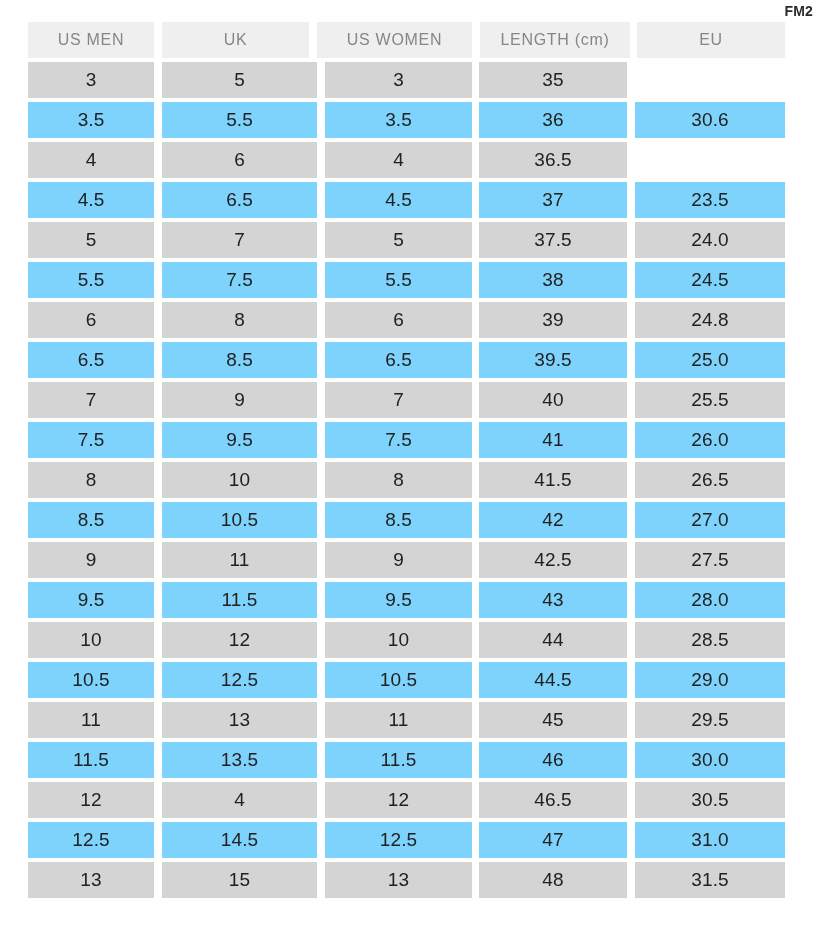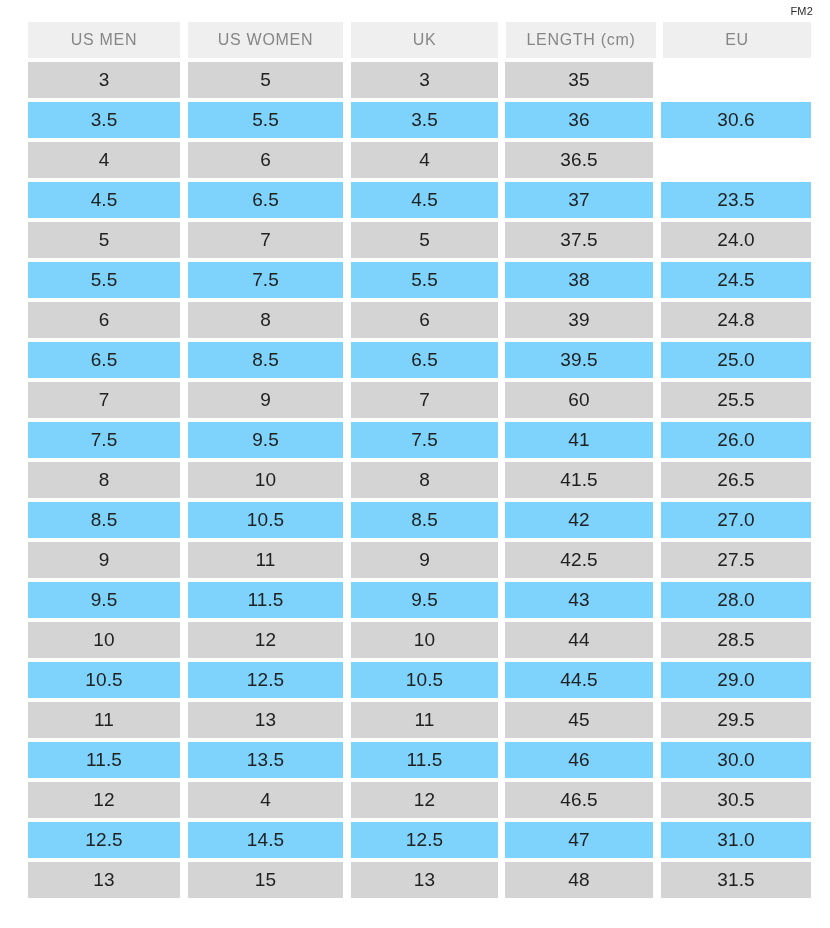--- a/index.html
+++ b/index.html
@@ -13,22 +13,22 @@
     background: #ffffff;
     font-family: "Liberation Sans", sans-serif;
     overflow: hidden;
     position: relative;
   }
 
   #watermark {
     position: absolute;
     top: 4px;
     right: 17px;
-    font-size: 11px;
-    font-weight: 400;
+    font-size: 14px;
+    font-weight: 700;
     letter-spacing: 0.2px;
     color: #2b2b2b;
     line-height: 14px;
     user-select: none;
   }
 
   #size-chart {
     position: absolute;
     left: 28px;
     top: 22px;
@@ -51,21 +51,21 @@
     justify-content: center;
     box-sizing: border-box;
     font-size: 19px;
     letter-spacing: 0.1px;
   }
   .chart-cell:last-child {
     margin-right: 0;
   }
 
   
-  .col-0 { width: 152px; }
+  .col-0 { width: 126px; }
   .col-1 { width: 155px; margin-left: 3px; }
   .col-2 { width: 147px; margin-left: 3px; }
   .col-3 { width: 148px; margin-left: 2px; }
   .col-4 { width: 150px; margin-left: 3px; }
 
   .header-row .chart-cell {
     background: #efefef;
     color: #868686;
     font-size: 16px;
     font-weight: 400;
@@ -83,22 +83,22 @@
   }
 </style>
 </head>
 <body>
 
 <div id="watermark">FM2</div>
 
 <div id="size-chart">
     <div class="chart-row header-row">
       <div class="chart-cell col-0">US MEN</div>
+      <div class="chart-cell col-2">UK</div>
       <div class="chart-cell col-1">US WOMEN</div>
-      <div class="chart-cell col-2">UK</div>
       <div class="chart-cell col-4">LENGTH (cm)</div>
       <div class="chart-cell col-3">EU</div>
     </div>
     <div class="chart-row row-odd">
       <div class="chart-cell col-0">3</div>
       <div class="chart-cell col-1">5</div>
       <div class="chart-cell col-2">3</div>
       <div class="chart-cell col-3">35</div>
     </div>
     <div class="chart-row row-even">
@@ -146,21 +146,21 @@
       <div class="chart-cell col-0">6.5</div>
       <div class="chart-cell col-1">8.5</div>
       <div class="chart-cell col-2">6.5</div>
       <div class="chart-cell col-3">39.5</div>
       <div class="chart-cell col-4">25.0</div>
     </div>
     <div class="chart-row row-odd">
       <div class="chart-cell col-0">7</div>
       <div class="chart-cell col-1">9</div>
       <div class="chart-cell col-2">7</div>
-      <div class="chart-cell col-3">60</div>
+      <div class="chart-cell col-3">40</div>
       <div class="chart-cell col-4">25.5</div>
     </div>
     <div class="chart-row row-even">
       <div class="chart-cell col-0">7.5</div>
       <div class="chart-cell col-1">9.5</div>
       <div class="chart-cell col-2">7.5</div>
       <div class="chart-cell col-3">41</div>
       <div class="chart-cell col-4">26.0</div>
     </div>
     <div class="chart-row row-odd">

